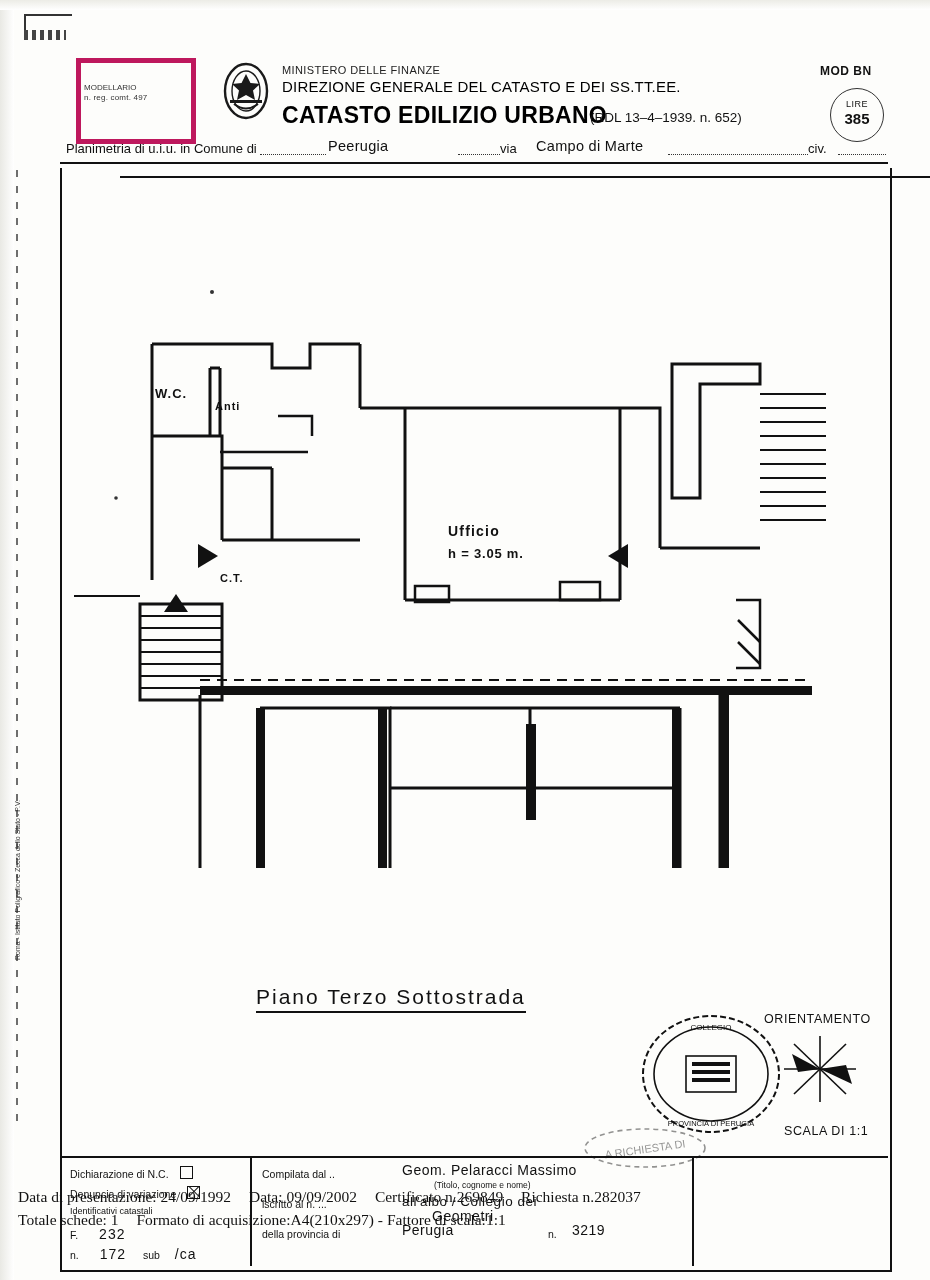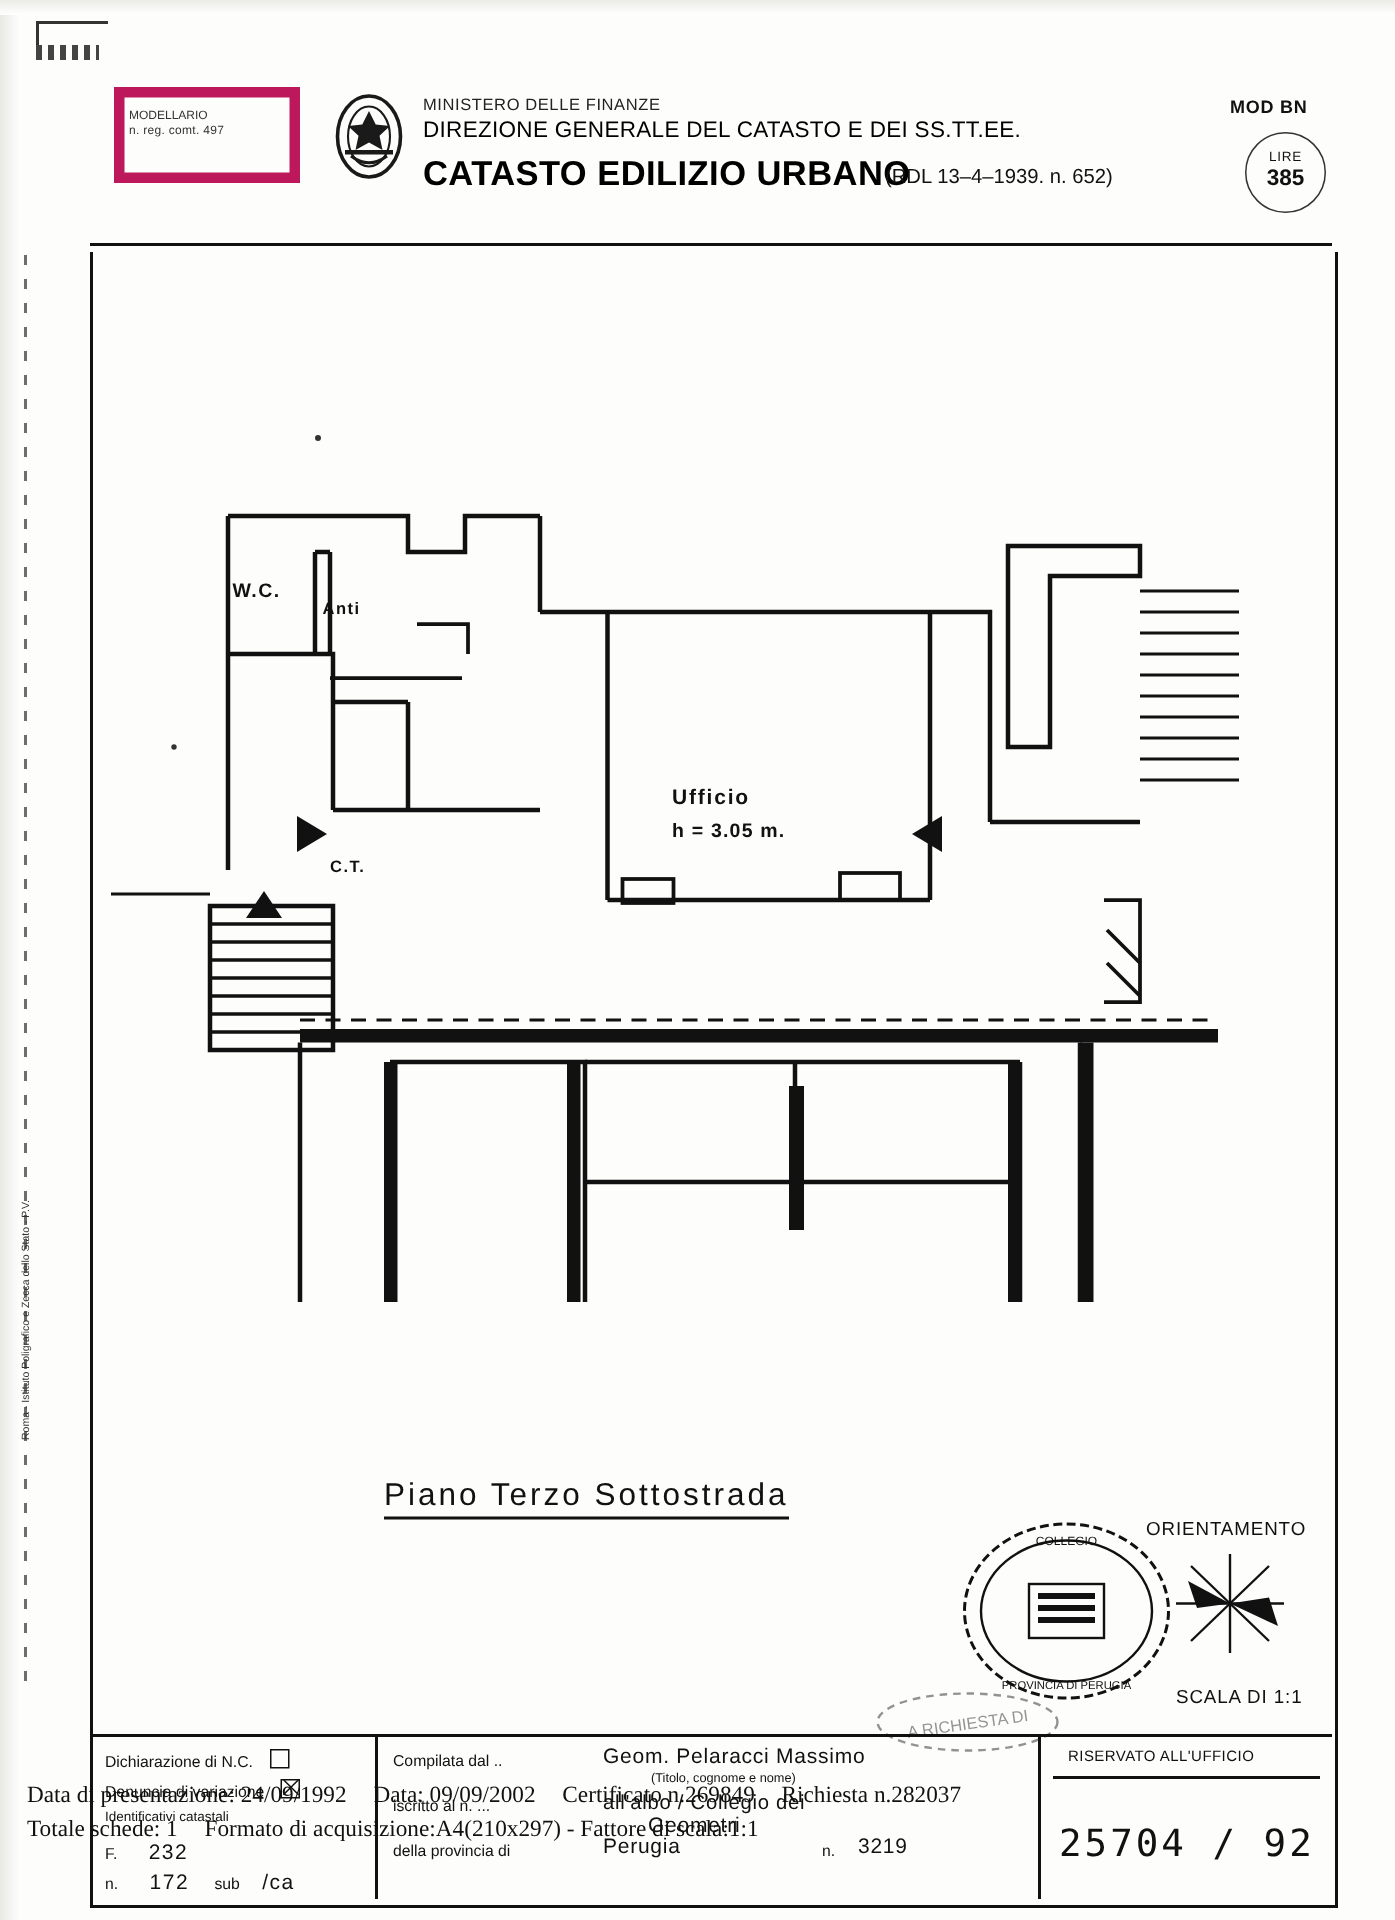--- a/index.html
+++ b/index.html
@@ -57,21 +57,21 @@
   .catasto-title{
     position:absolute;left:222px;top:50px;
     font-size:23px;font-weight:bold;letter-spacing:.3px;color:#000;
   }
   .rdl{
     position:absolute;left:530px;top:58px;
     font-size:13.5px;color:#111;
   }
   .modello-box{
     position:absolute;left:16px;top:6px;width:104px;height:36px;
-    border:7px solid #be185d;font-size:8px;color:#333;padding:7px 3px;line-height:1.25;
+    border:5px solid #be185d;font-size:8px;color:#333;padding:20px 3px;line-height:1.25;
   }
   .modello-box .l2{letter-spacing:.2px}
   .mod-bn{
     position:absolute;left:760px;top:12px;font-size:12px;font-weight:bold;letter-spacing:.5px;
   }
   .lire-circle{
     position:absolute;left:770px;top:36px;width:52px;height:52px;border:1.5px solid #333;border-radius:50%;
     text-align:center;
   }
   .lire-circle .t1{font-size:9px;margin-top:10px;letter-spacing:.5px}
@@ -225,20 +225,32 @@
     <div class="catasto-title">CATASTO EDILIZIO URBANO</div>
     <div class="rdl">(RDL 13–4–1939. n. 652)</div>
 
     <div class="mod-bn">MOD  BN</div>
     <div class="lire-circle">
       <div class="t1">LIRE</div>
       <div class="t2">385</div>
     </div>
   </div>
 
+  <div class="planimetria-row">
+    <div class="hdr-rule"></div>
+    <span class="pl-label">Planimetria di u.i.u. in Comune di</span>
+    <span class="dot-a"></span>
+    <span class="pl-comune">Peerugia</span>
+    <span class="dot-b"></span>
+    <span class="pl-via">via</span>
+    <span class="pl-viaval">Campo di Marte</span>
+    <span class="dot-c"></span>
+    <span class="pl-civ">civ.</span>
+    <span class="dot-d"></span>
+  </div>
   <div class="hdr-rule2"></div>
 
   <div class="frame"></div>
   <div class="frame-bottom"></div>
 
   <div class="sidetext">Roma - Istituto Poligrafico e Zecca dello Stato - P.V.</div>
 
   <div class="plan">
     <svg width="828" height="700" viewBox="0 0 828 700">
       <g fill="none" stroke="#111" stroke-width="3">
@@ -419,25 +431,20 @@
       <div class="f2-sub">(Titolo, cognome e nome)</div>
       <div class="f2-b">iscritto al n. ...</div>
       <div class="f2-iscr">all'albo / Collegio dei</div>
       <div class="f2-c">della provincia di</div>
       <div class="f2-prov" style="top:50px;left:180px;">Geometri</div>
       <div class="f2-prov">Perugia</div>
       <div class="f2-n">n.</div>
       <div class="f2-nval">3219</div>
     </div>
 
-    <div class="f-col3">
-      <div class="f3-title">RISERVATO ALL'UFFICIO</div>
-      <div class="f-line" style="left:8px;top:26px;width:178px;"></div>
-      <div class="f3-num">25704 / 92</div>
-    </div>
   </div>
 
   <div class="overlay">
     <div>
       <span>Data di presentazione: 24/09/1992</span>
       <span style="margin-left:14px">Data: 09/09/2002</span>
       <span style="margin-left:14px">Certificato n.269849</span>
       <span style="margin-left:14px">Richiesta n.282037</span>
     </div>
     <div class="l2">

